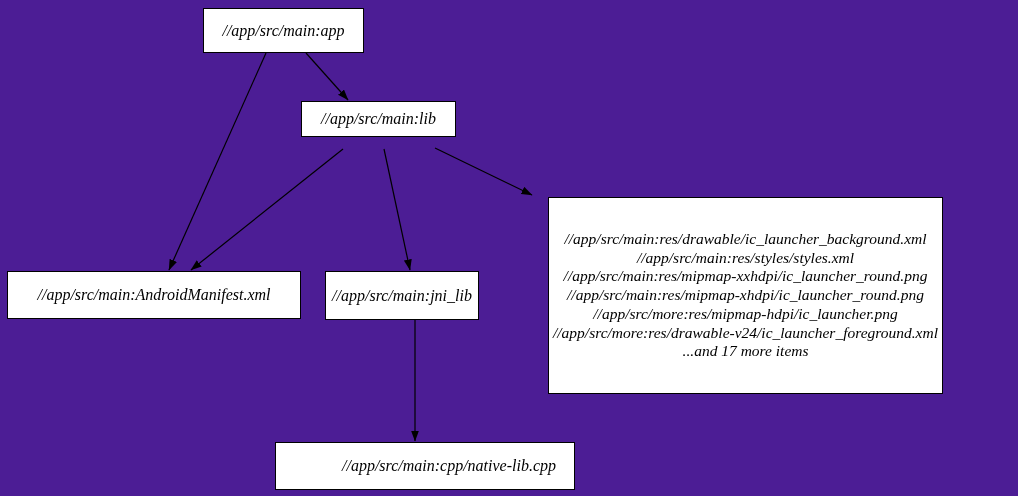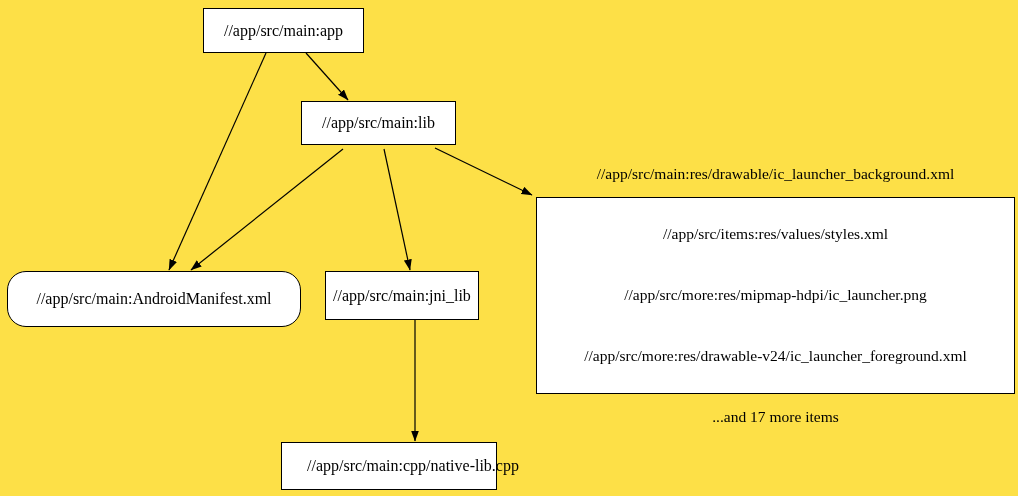--- a/index.html
+++ b/index.html
@@ -4,24 +4,25 @@
 <style>
   html, body {
     margin: 0;
     padding: 0;
     background: #ffffff;
   }
   #canvas {
     position: relative;
     width: 1018px;
     height: 496px;
-    background: #fde047;
+    background: #4c1d95;
     font-family: "Liberation Serif", serif;
     color: #000000;
     overflow: hidden;
+    font-style: italic;
   }
   #edges-layer {
     position: absolute;
     left: 0;
     top: 0;
     width: 1018px;
     height: 496px;
   }
   #edges-layer line {
     stroke: #000000;
@@ -39,25 +40,25 @@
     font-size: 16px;
     white-space: nowrap;
   }
   .node.multi {
     flex-direction: column;
     line-height: 18.8px;
     font-size: 15.5px;
     padding: 2px 6px;
   }
   #node-app        { left: 203px; top: 8px;   width: 161px; height: 45px; }
-  #node-lib        { left: 301px; top: 101px; width: 155px; height: 44px; }
-  #node-manifest   { left: 7px;   top: 271px; width: 294px; height: 56px; border-radius: 19px; }
+  #node-lib        { left: 301px; top: 101px; width: 155px; height: 36px; }
+  #node-manifest   { left: 7px;   top: 271px; width: 294px; height: 48px; }
   #node-jni-lib    { left: 325px; top: 271px; width: 154px; height: 49px; }
-  #node-resources  { left: 536px; top: 197px; width: 479px; height: 197px; gap: 42px; }
-  #node-native     { left: 281px; top: 442px; width: 216px; height: 48px; padding-left: 48px; }
+  #node-resources  { left: 548px; top: 197px; width: 395px; height: 197px; }
+  #node-native     { left: 275px; top: 442px; width: 300px; height: 48px; padding-left: 48px; }
 </style>
 </head>
 <body>
 
 <div id="canvas">
 
   <svg id="edges-layer" viewBox="0 0 1018 496" xmlns="http://www.w3.org/2000/svg">
     <defs>
       <marker id="arrow" markerUnits="userSpaceOnUse" markerWidth="12" markerHeight="9" refX="10.5" refY="4" orient="auto">
         <path d="M0,0 L11,4 L0,8 Z" fill="#000000"></path>
@@ -74,21 +75,23 @@
   <div class="node" id="node-app">//app/src/main:app</div>
 
   <div class="node" id="node-lib">//app/src/main:lib</div>
 
   <div class="node" id="node-manifest">//app/src/main:AndroidManifest.xml</div>
 
   <div class="node" id="node-jni-lib">//app/src/main:jni_lib</div>
 
   <div class="node multi" id="node-resources">
     <div>//app/src/main:res/drawable/ic_launcher_background.xml</div>
-    <div>//app/src/items:res/values/styles.xml</div>
+    <div>//app/src/main:res/styles/styles.xml</div>
+    <div>//app/src/main:res/mipmap-xxhdpi/ic_launcher_round.png</div>
+    <div>//app/src/main:res/mipmap-xhdpi/ic_launcher_round.png</div>
     <div>//app/src/more:res/mipmap-hdpi/ic_launcher.png</div>
     <div>//app/src/more:res/drawable-v24/ic_launcher_foreground.xml</div>
     <div>...and 17 more items</div>
   </div>
 
   <div class="node" id="node-native">//app/src/main:cpp/native-lib.cpp</div>
 
 </div>
 
 </body></html>

